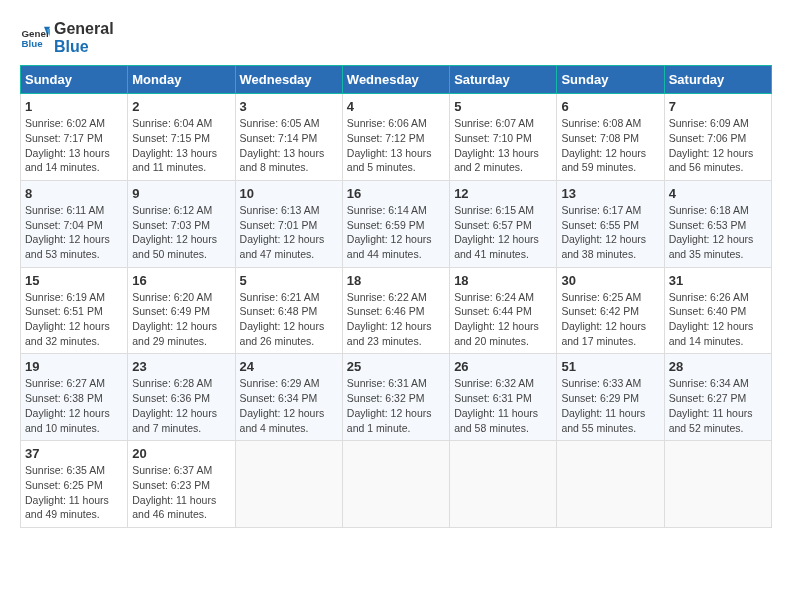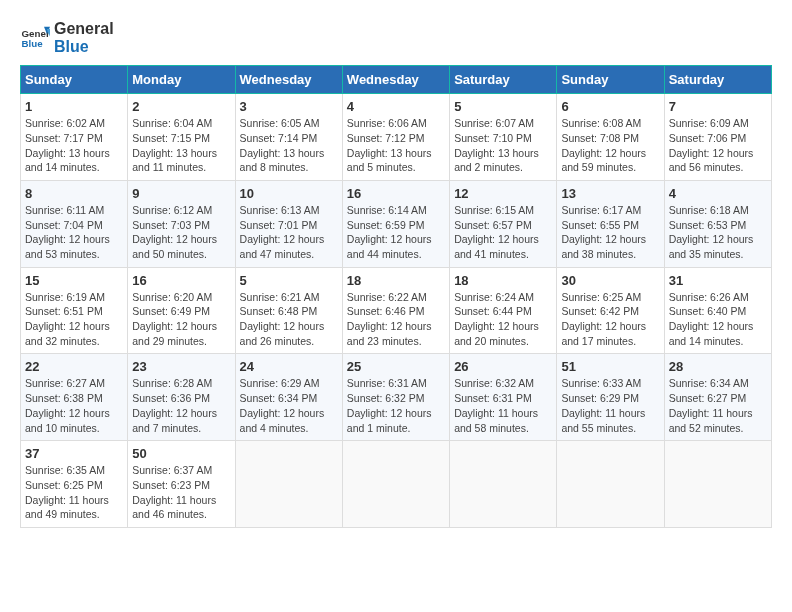--- a/index.html
+++ b/index.html
@@ -199,21 +199,21 @@
           <span class="day-number">30</span>
           <div class="day-info">Sunrise: 6:25 AM<br>Sunset: 6:42 PM<br>Daylight: 12 hours and 17 minutes.</div>
         </td>
         <td>
           <span class="day-number">31</span>
           <div class="day-info">Sunrise: 6:26 AM<br>Sunset: 6:40 PM<br>Daylight: 12 hours and 14 minutes.</div>
         </td>
       </tr>
       <tr>
         <td>
-          <span class="day-number">22</span>
+          <span class="day-number">19</span>
           <div class="day-info">Sunrise: 6:27 AM<br>Sunset: 6:38 PM<br>Daylight: 12 hours and 10 minutes.</div>
         </td>
         <td>
           <span class="day-number">23</span>
           <div class="day-info">Sunrise: 6:28 AM<br>Sunset: 6:36 PM<br>Daylight: 12 hours and 7 minutes.</div>
         </td>
         <td>
           <span class="day-number">24</span>
           <div class="day-info">Sunrise: 6:29 AM<br>Sunset: 6:34 PM<br>Daylight: 12 hours and 4 minutes.</div>
         </td>
@@ -233,21 +233,21 @@
           <span class="day-number">28</span>
           <div class="day-info">Sunrise: 6:34 AM<br>Sunset: 6:27 PM<br>Daylight: 11 hours and 52 minutes.</div>
         </td>
       </tr>
       <tr>
         <td>
           <span class="day-number">37</span>
           <div class="day-info">Sunrise: 6:35 AM<br>Sunset: 6:25 PM<br>Daylight: 11 hours and 49 minutes.</div>
         </td>
         <td>
-          <span class="day-number">50</span>
+          <span class="day-number">20</span>
           <div class="day-info">Sunrise: 6:37 AM<br>Sunset: 6:23 PM<br>Daylight: 11 hours and 46 minutes.</div>
         </td>
         <td class="empty-cell"></td>
         <td class="empty-cell"></td>
         <td class="empty-cell"></td>
         <td class="empty-cell"></td>
         <td class="empty-cell"></td>
       </tr>
     </tbody>
 </table>

